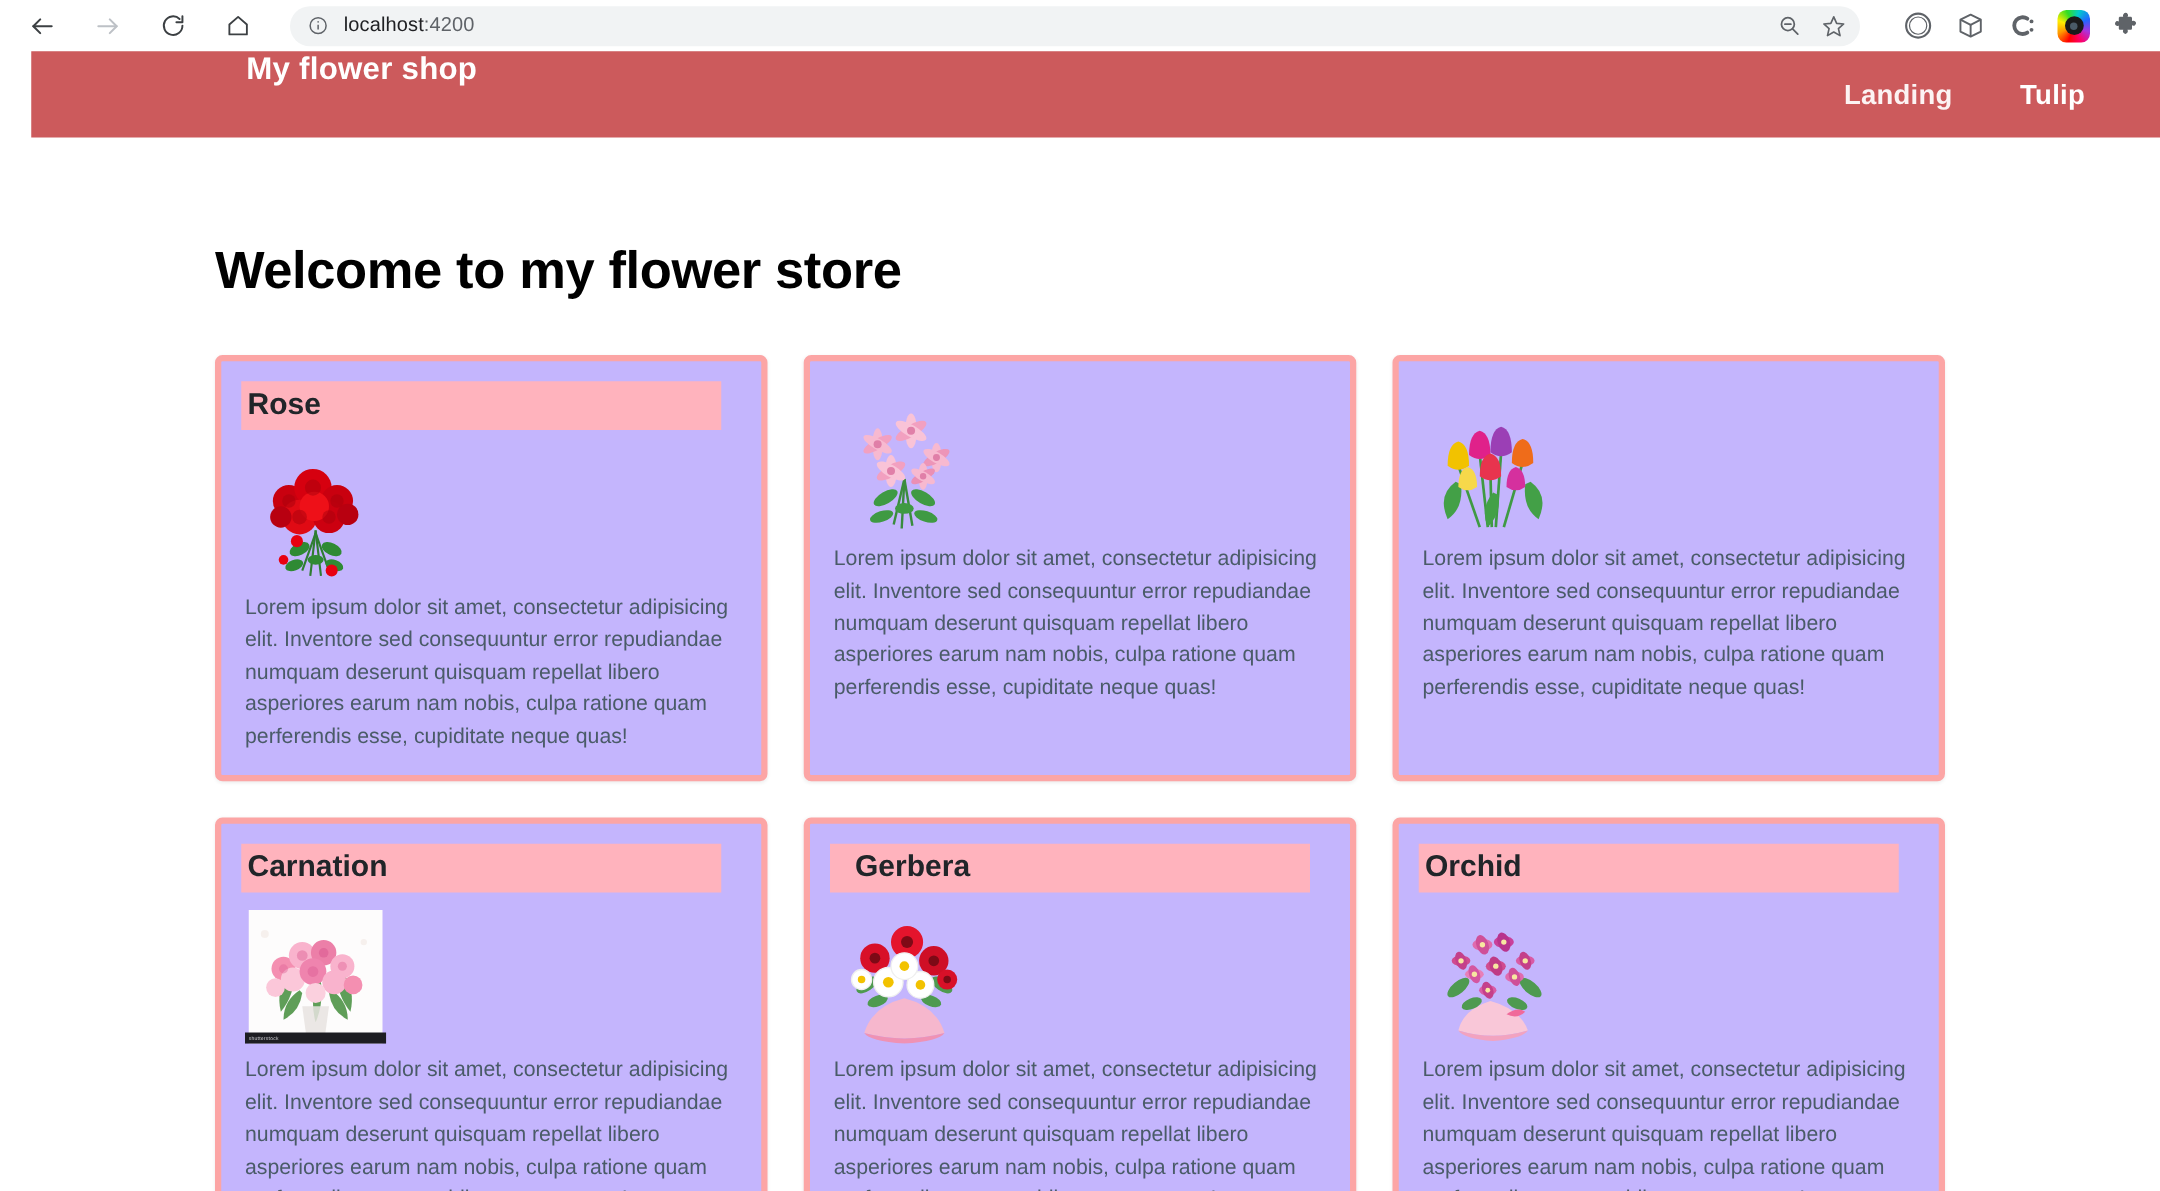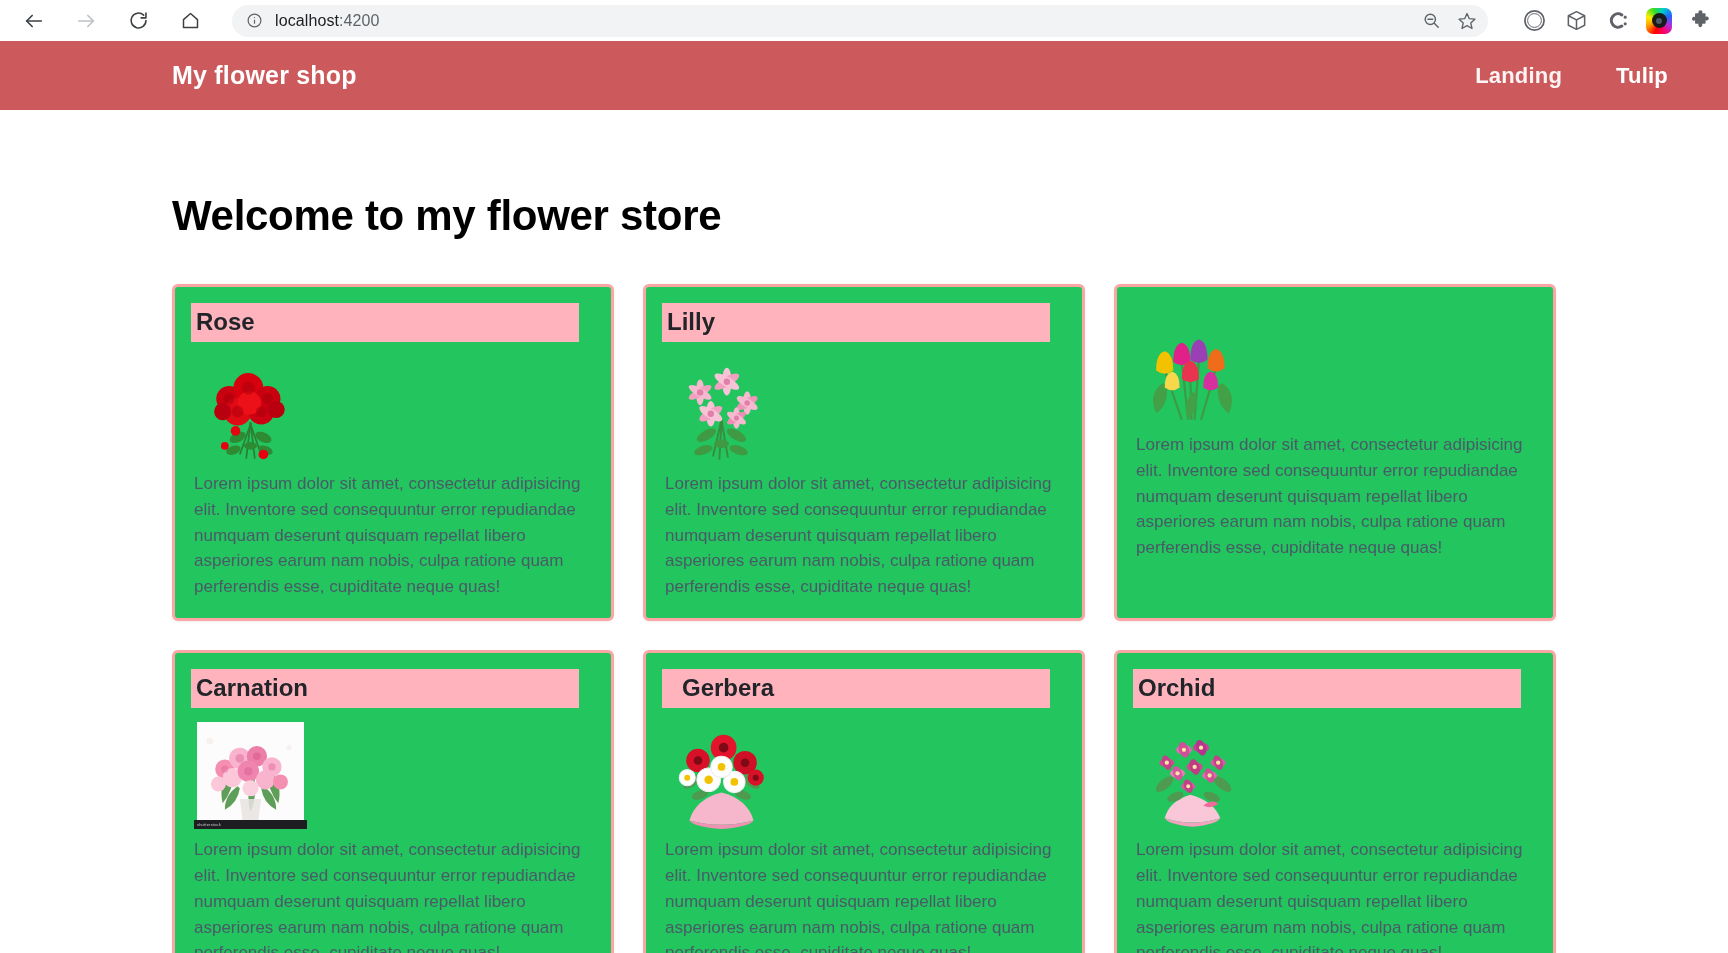--- a/index.html
+++ b/index.html
@@ -75,22 +75,22 @@
   .camera-inner::after {
     content: "";
     width: 6px; height: 6px; border-radius: 50%;
     background: #4a5a66;
   }
 
   
   .site-nav {
     height: 69px;
     display: flex;
-    align-items: center;
     color: #ffffff;
+    margin-left: 25px;
   }
   .brand {
     font-size: 25px;
     font-weight: bold;
     margin-left: 172px;
     letter-spacing: 0.2px;
   }
   .nav-links {
     margin-left: auto;
     display: flex;
@@ -119,22 +119,22 @@
 
   .grid {
     display: grid;
     grid-template-columns: repeat(3, 1fr);
     column-gap: 29px;
     row-gap: 29px;
     margin-top: 44px;
   }
 
   .card {
-    background: #22c55e;
-    border: 3px solid #fca5a5;
+    background: #c4b5fd;
+    border: 5px solid #fca5a5;
     border-radius: 6px;
     box-shadow: 0 1px 3px rgba(0,0,0,0.07);
     padding: 16px 16px 18px 16px;
   }
   .card-title {
     font-size: 24px;
     font-weight: bold;
     color: #212529;
     padding: 5px 0 6px 5px;
     margin: 0 0 0 0;
@@ -300,21 +300,20 @@
         <circle cx="60" cy="52" r="5" fill="#a8000c" opacity=".5"></circle>
       </g>
       <circle cx="36" cy="70" r="4.5" fill="#e80010"></circle>
       <circle cx="62" cy="92" r="4.5" fill="#e80010"></circle>
       <circle cx="26" cy="84" r="3.6" fill="#e80010"></circle>
     </svg>
         </div>
         <p class="card-text" style="color: rgb(74, 91, 104);">Lorem ipsum dolor sit amet, consectetur adipisicing elit. Inventore sed consequuntur error repudiandae numquam deserunt quisquam repellat libero asperiores earum nam nobis, culpa ratione quam perferendis esse, cupiditate neque quas!</p>
       </div>
       <div class="card">
-        <div class="card-title" style="background: rgb(255, 179, 189); color: rgb(33, 37, 41);">Lilly</div>
         <div class="card-img">
     <svg viewBox="0 0 100 100">
       <g stroke="#3a8c3e" stroke-width="1.8" fill="none">
         <path d="M50 60 L48 97"></path>
               <path d="M50 60 L56 95"></path>
               <path d="M50 60 L42 94"></path>
       </g>
       <g fill="#3f9a43">
         <ellipse cx="36" cy="74" rx="10" ry="4.5" transform="rotate(-30 36 74)"></ellipse>
         <ellipse cx="64" cy="74" rx="10" ry="4.5" transform="rotate(30 64 74)"></ellipse>

